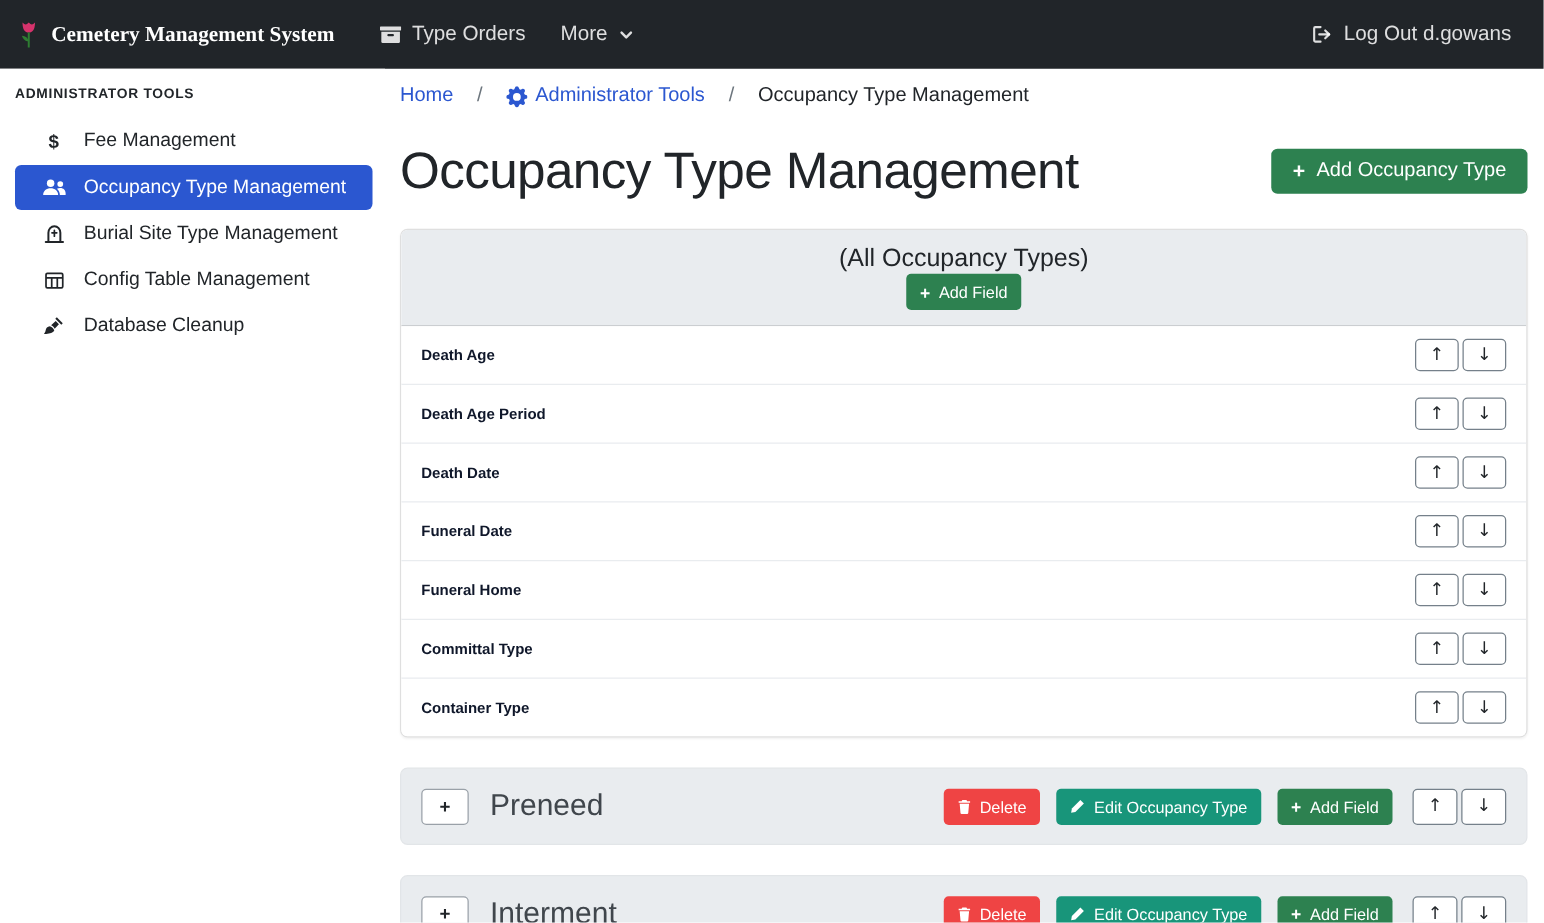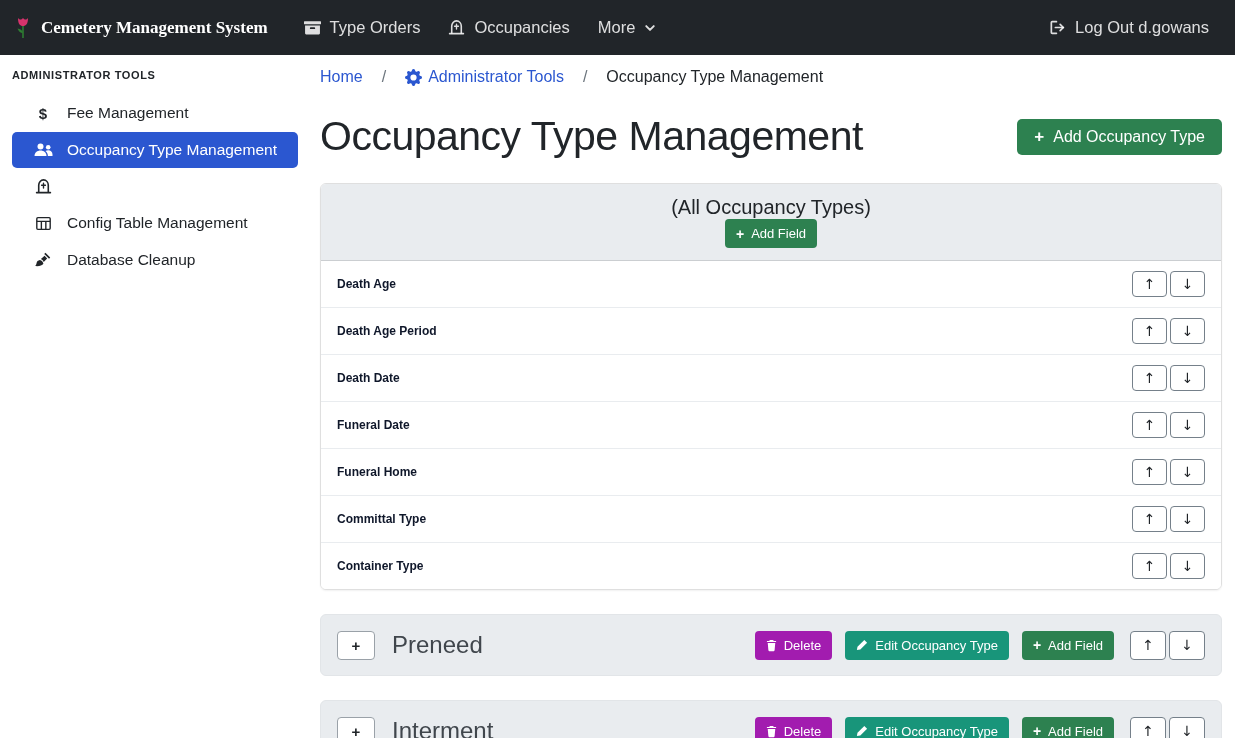--- a/index.html
+++ b/index.html
@@ -45,21 +45,21 @@
   .plus { font-weight: 700; font-size: 17px; line-height: 1; }
   .plus.sm { font-size: 14px; }
 
   
   .card { margin-top: 23px; border: 1px solid rgba(0,0,0,.125); border-radius: 6px; overflow: hidden; box-shadow: 0 1px 2px rgba(0,0,0,.06); }
   .card-header { background: #e9ecef; padding: 12px 16px; display: flex; justify-content: space-between; align-items: center; border-bottom: 1px solid rgba(0,0,0,.125); flex-direction: column; }
   .card-title { font-size: 20px; font-weight: 500; color: #212529; }
 
   .btn-sm { display: inline-flex; align-items: center; gap: 7px; border: none; border-radius: 4px; padding: 7px 11px; font-size: 13px; color: #fff; white-space: nowrap; }
   .btn-green { background: #2d8150; }
-  .btn-delete { background: #a21caf; text-align: right; }
+  .btn-delete { background: #ef4444; text-align: right; }
   .btn-edit { background: #18957a; }
   .btn-icon { display: flex; align-items: center; }
 
   .field-row { display: flex; justify-content: space-between; align-items: center; padding: 10px 16px; background: #fff; }
   .field-row + .field-row { border-top: 1px solid #e9ecef; }
   .field-link { font-size: 12px; font-weight: 700; color: #0f172a; }
 
   .arrow-group { display: flex; gap: 3px; }
   .btn-arrow { width: 35px; height: 26px; background: #fff; border: 1px solid #75808a; border-radius: 4px; display: flex; align-items: center; justify-content: center; padding: 0; }
   .arrow-glyph { font-family: "DejaVu Sans", sans-serif; font-size: 14px; color: #212529; line-height: 1; }
@@ -90,30 +90,20 @@
   <nav class="nav-links">
     <a class="nav-item">
       <span class="nav-icon">
         <svg width="17" height="17" viewBox="0 0 16 16" fill="currentColor">
           <path d="M0 2.5A.5.5 0 0 1 .5 2h15a.5.5 0 0 1 .5.5v2a.5.5 0 0 1-.5.5H.5A.5.5 0 0 1 0 4.5v-2z"></path>
           <path d="M1 6h14v7.5a1 1 0 0 1-1 1H2a1 1 0 0 1-1-1V6z"></path>
           <rect x="5.5" y="7.8" width="5" height="1.6" rx=".8" fill="#212529"></rect>
         </svg>
       </span>
       <span>Type Orders</span>
-    </a>
-    <a class="nav-item">
-      <span class="nav-icon">
-        <svg width="17" height="17" viewBox="0 0 16 16" fill="none" stroke="currentColor" stroke-width="1.5" stroke-linecap="round">
-          <path d="M3.5 13.2V6.8C3.5 4 5.5 1.8 8 1.8s4.5 2.2 4.5 5v6.4"></path>
-          <path d="M1.5 13.8h13"></path>
-          <path d="M8 5v4.4M6.2 6.8h3.6" stroke-width="1.3"></path>
-        </svg>
-      </span>
-      <span>Occupancies</span>
     </a>
     <a class="nav-item">
       <span>More</span>
       <span class="nav-icon">
         <svg width="12" height="12" viewBox="0 0 16 16" fill="none" stroke="currentColor" stroke-width="2.6" stroke-linecap="round" stroke-linejoin="round">
           <path d="M3 5.5 8 10.5 13 5.5"></path>
         </svg>
       </span>
     </a>
   </nav>
@@ -153,20 +143,21 @@
     </div>
 
     <div class="side-item">
       <span class="side-icon">
         <svg width="17" height="17" viewBox="0 0 16 16" fill="none" stroke="currentColor" stroke-width="1.5" stroke-linecap="round">
           <path d="M3.5 13.2V6.8C3.5 4 5.5 1.8 8 1.8s4.5 2.2 4.5 5v6.4"></path>
           <path d="M1.5 13.8h13"></path>
           <path d="M8 5v4.4M6.2 6.8h3.6" stroke-width="1.3"></path>
         </svg>
       </span>
+      <span>Burial Site Type Management</span>
     </div>
 
     <div class="side-item">
       <span class="side-icon">
         <svg width="17" height="17" viewBox="0 0 16 16" fill="none" stroke="currentColor" stroke-width="1.3">
           <rect x="1.7" y="2.5" width="12.6" height="11" rx="1"></rect>
           <path d="M1.7 6h12.6M6 6v7.5M10.2 6v7.5"></path>
         </svg>
       </span>
       <span>Config Table Management</span>

